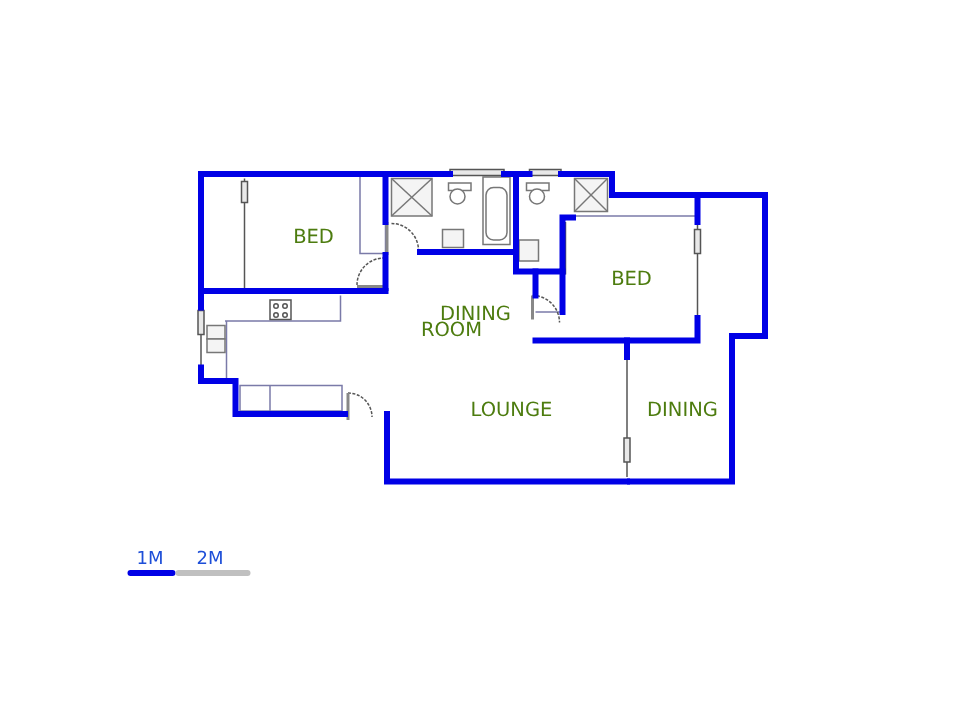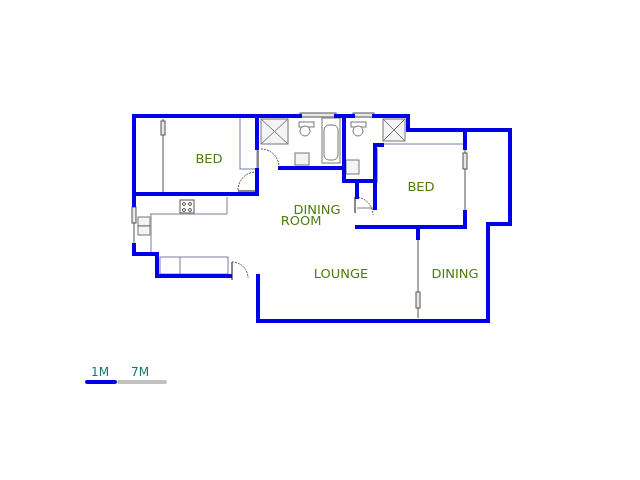--- a/index.html
+++ b/index.html
@@ -1,19 +1,19 @@
 <!DOCTYPE html>
 <html><head>
 <meta charset="utf-8">
 <style>
   html, body { margin: 0; padding: 0; background: #ffffff; }
   body { width: 640px; height: 480px; position: relative; overflow: hidden; font-family: "DejaVu Sans", sans-serif; }
   #plan { position: absolute; left: 0; top: 0; }
   .room-label { position: absolute; color: #4d7c0f; font-family: "DejaVu Sans", sans-serif; font-size: 13px; text-align: center; line-height: 13px; white-space: nowrap; }
-  .scale-label { position: absolute; color: #0f766e; font-family: "DejaVu Sans", sans-serif; font-size: 12px; }
+  .scale-label { position: absolute; color: #1d4ed8; font-family: "DejaVu Sans", sans-serif; font-size: 12px; }
 </style>
 </head>
 <body>
 
 <svg id="plan" width="640" height="480" viewBox="0 0 640 480" xmlns="http://www.w3.org/2000/svg">
 
   <g stroke="#7a7aa8" stroke-width="1" fill="none">
 
     <rect x="240" y="117" width="17" height="52"></rect>
 
@@ -124,16 +124,16 @@
 
 <div class="room-label" style="left:192px;top:152px;width:34px;">BED</div>
 <div class="room-label" style="left:404px;top:180px;width:34px;">BED</div>
 <div class="room-label" style="left:270px;top:203px;width:62px;margin-left:16px;">DINING</div>
 <div class="room-label" style="left:270px;top:214px;width:62px;">ROOM</div>
 <div class="room-label" style="left:309px;top:267px;width:64px;">LOUNGE</div>
 <div class="room-label" style="left:420px;top:267px;width:70px;">DINING</div>
 
 <div style="position:absolute;left:85px;top:365px;width:82px;height:20px;">
   <span class="scale-label" style="left:6px;top:0px;">1M</span>
-  <span class="scale-label" style="left:46px;top:0px;">7M</span>
+  <span class="scale-label" style="left:46px;top:0px;">2M</span>
   <div style="position:absolute;left:0;top:15px;width:32px;height:4px;background:#0000e6;border-radius:2px;"></div>
   <div style="position:absolute;left:32px;top:15px;width:50px;height:4px;background:#c0c0c0;border-radius:2px;"></div>
 </div>
 
 </body></html>

